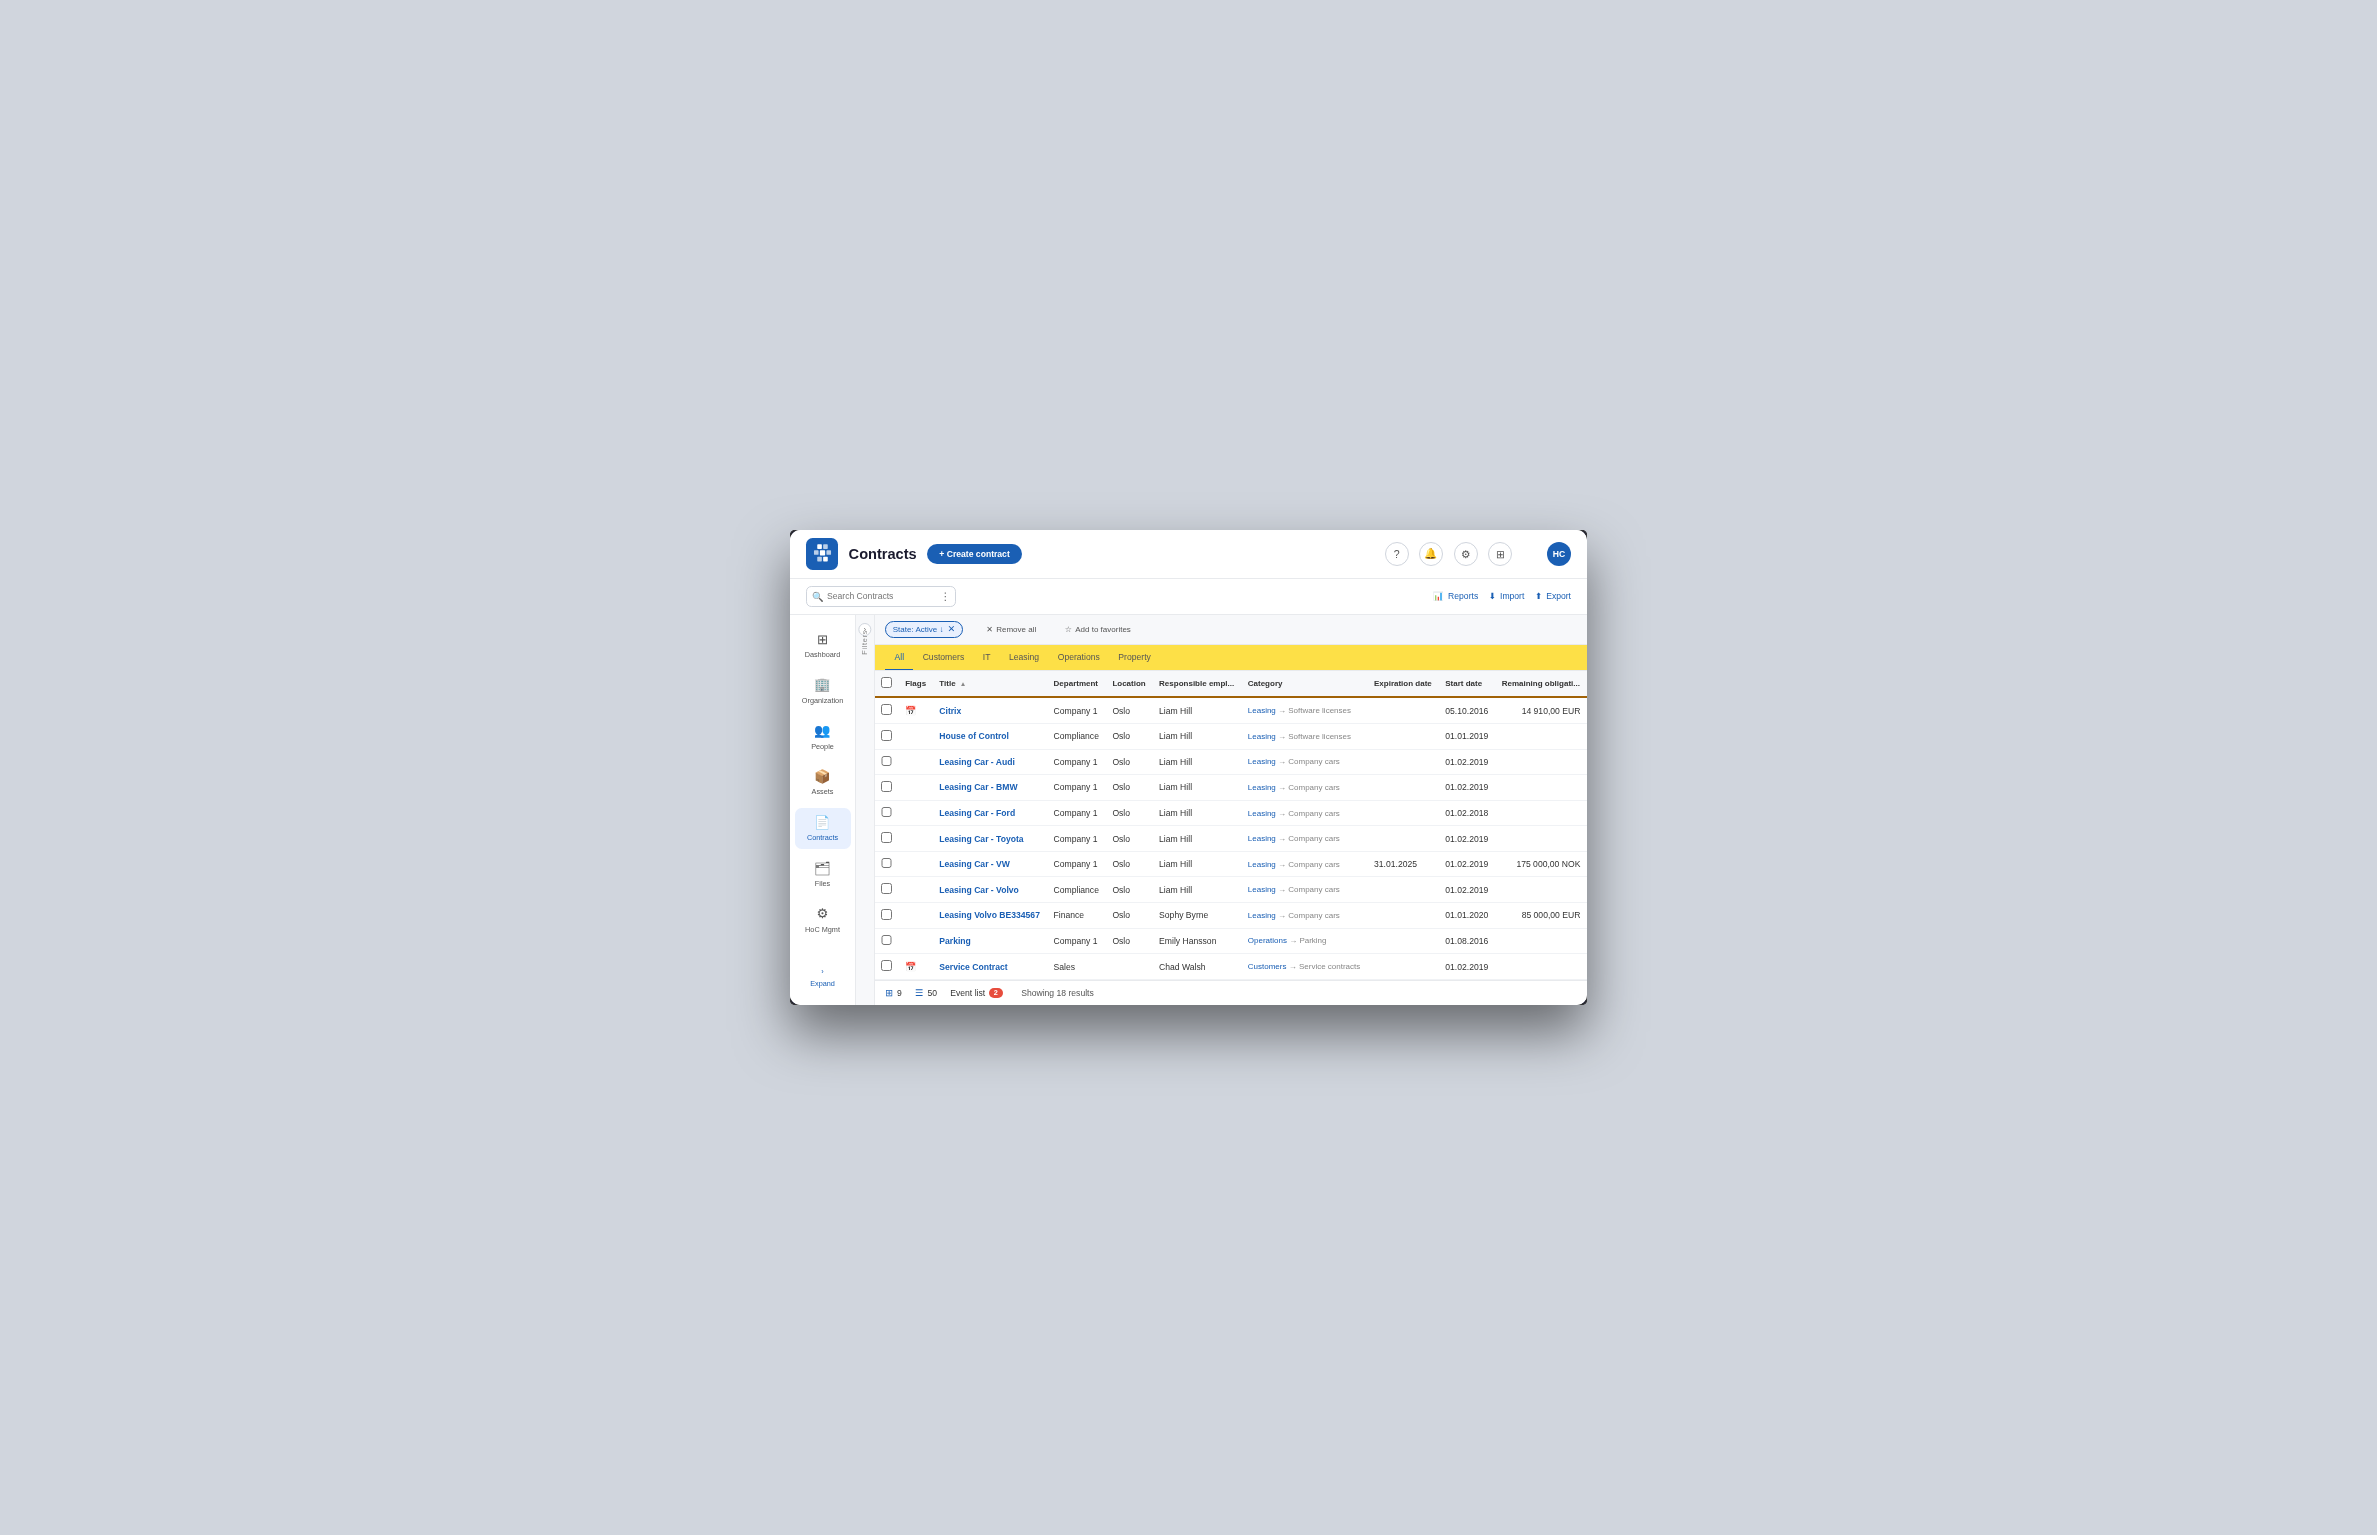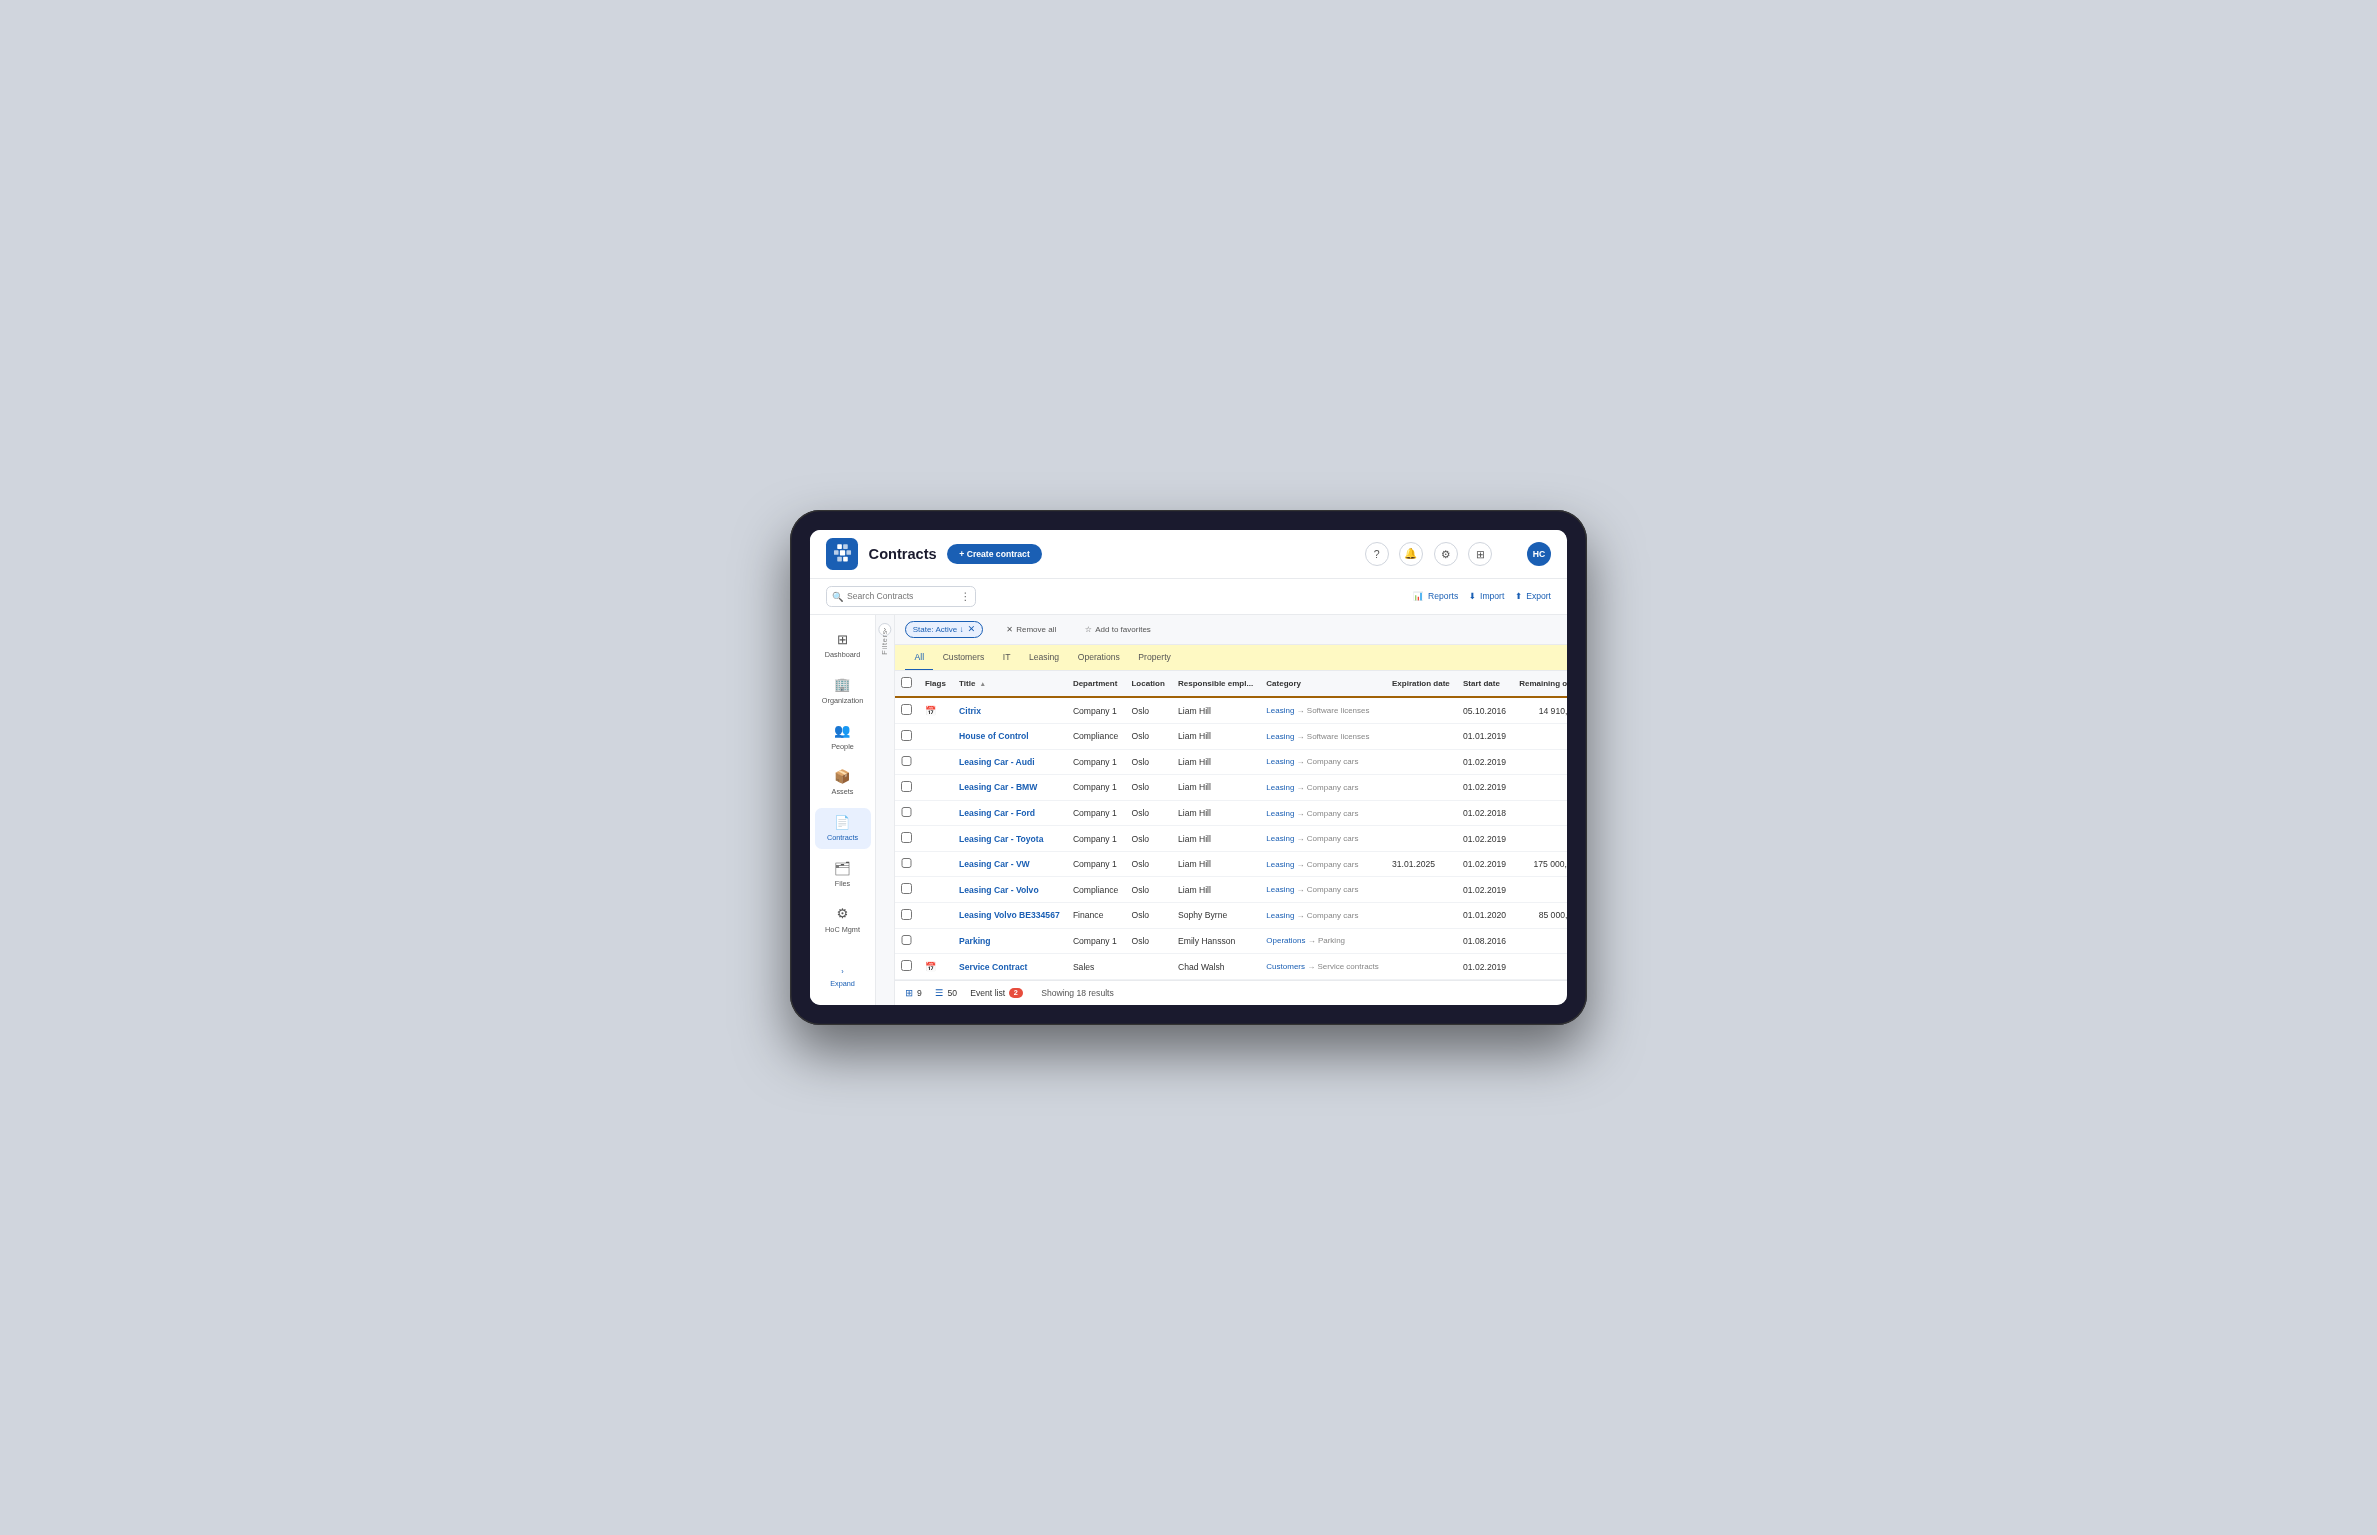--- a/index.html
+++ b/index.html
@@ -6,22 +6,21 @@
     body {
       background: #d0d5dd;
       display: flex;
       justify-content: center;
       align-items: center;
       min-height: 100vh;
       font-family: -apple-system, BlinkMacSystemFont, 'Segoe UI', sans-serif;
     }
     .device-frame {
       background: #1a1a2e;
-      border-radius: 30px;
-      padding: 20px;
+      border-radius: 5px;
       box-shadow: 0 26.6px 53px rgba(0,0,0,0.5), inset 0 0 0 1.3px #333;
       width: 797px;
     }
     .screen {
       background: #f0f2f5;
       border-radius: 10.6px;
       overflow: hidden;
       display: flex;
       flex-direction: column;
     }
@@ -286,21 +285,21 @@
       display: flex;
       align-items: center;
       gap: 3.3px;
       font-size: 8px;
       color: #555;
       cursor: pointer;
       padding: 2.7px 5.3px;
     }
     
     .tab-row {
-      background: #fef9c3;
+      background: #fde047;
       padding: 0 10.6px;
       display: flex;
       align-items: center;
       gap: 0;
       border-bottom: 0.7px solid #e8eaed;
     }
     .tab {
       padding: 6.6px 9.3px;
       font-size: 8.6px;
       cursor: pointer;

